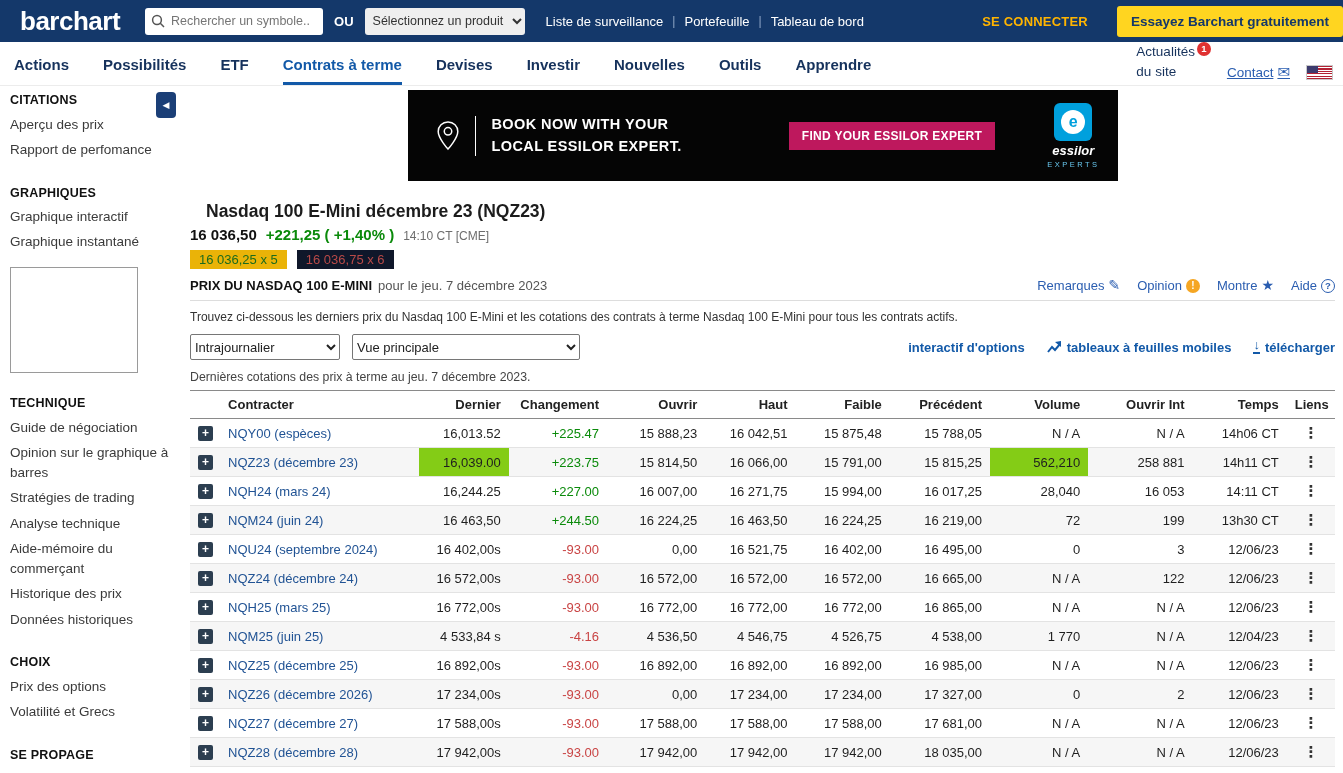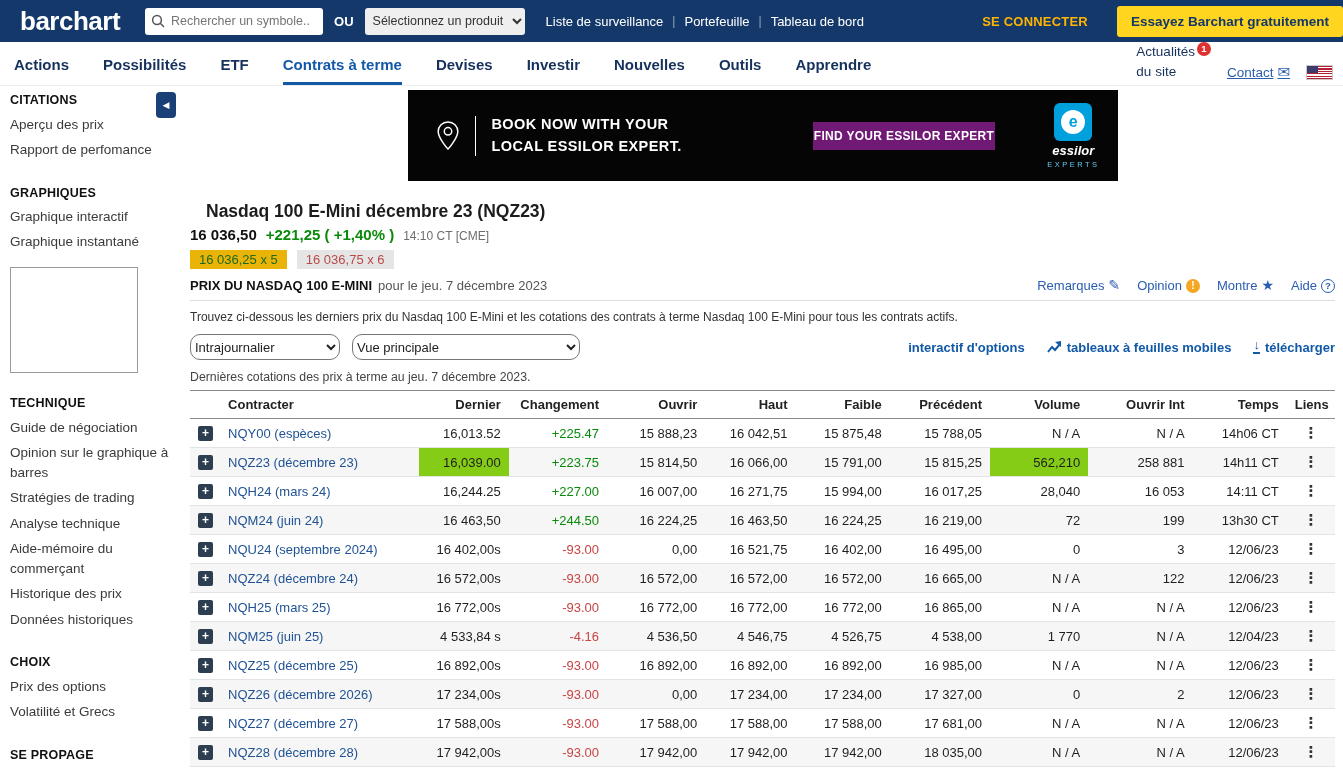--- a/index.html
+++ b/index.html
@@ -43,49 +43,49 @@
   .sb-title{font-weight:bold;font-size:12.5px;color:#111;margin-bottom:5px;letter-spacing:.2px}
   .sb-item{font-size:13.5px;color:#3a3a3a;padding:2.5px 0;line-height:1.5;width:160px;cursor:pointer}
   .thumb{width:128px;height:106px;border:1px solid #9a9a9a;background:#fff;margin:12px 0 4px}
 
   .main{flex:1;min-width:0;padding-right:8px}
 
   
   .ad{width:710px;height:91px;background:#050505;margin:4px auto 0;display:flex;align-items:center;padding-left:26px;cursor:pointer}
   .ad-divider{width:1px;height:40px;background:#fff;margin:0 16px 0 13px}
   .ad-text{color:#fff;font-weight:bold;font-size:14.5px;letter-spacing:.4px;line-height:1.45}
-  .ad-btn{margin-left:auto;background:#701a75;color:#fff;font-weight:bold;font-size:12px;padding:7px 1px;border:none;cursor:pointer;letter-spacing:.3px;font-family:inherit}
+  .ad-btn{margin-left:auto;background:#be185d;color:#fff;font-weight:bold;font-size:12px;padding:7px 13px;border:none;cursor:pointer;letter-spacing:.3px;font-family:inherit}
   .ad-logo{margin:0 18px 0 52px;display:flex;flex-direction:column;align-items:center;gap:2px}
   .logo-sq{width:38px;height:38px;border-radius:6px;background:#00a0dd;display:grid;place-items:center}
   .logo-e{width:24px;height:24px;border-radius:50%;background:#fff;color:#00a0dd;font-weight:bold;font-size:16px;display:grid;place-items:center}
   .brand{color:#fff;font-weight:bold;font-style:italic;font-size:13px}
   .brand-sub{color:#69c8ef;font-size:7.5px;letter-spacing:2.5px}
 
   
   .title{font-size:17.5px;font-weight:bold;color:#1c1c1c;margin:20px 16px 4px}
   .price-row{display:flex;align-items:baseline;gap:9px}
   .last{font-size:15px;font-weight:bold;color:#111}
   .chg{font-size:15px;font-weight:bold;color:#0a8a0a}
   .ptime{font-size:12px;color:#6d6d6d}
   .chips{display:flex;gap:10px;margin:7px 0 8px}
   .chip{font-size:13px;padding:2px 9px}
   .bid{background:#eab308;color:#1c6b1c}
-  .ask{background:#e5e5e5;color:#b94a48}
+  .ask{background:#0f172a;color:#b94a48}
   .section-head{display:flex;align-items:baseline;border-bottom:1px solid #ddd;padding-bottom:7px}
   .sh-title{font-size:13px;font-weight:bold;color:#111}
   .sh-date{font-size:13px;color:#555;margin-left:6px}
   .sh-links{margin-left:auto;display:flex;gap:17px;align-items:flex-end}
   .sh-link{color:#2a5db0;font-size:13px;display:flex;align-items:center;gap:4px}
   .i-pencil{font-size:14px}
   .i-alert{display:inline-grid;place-items:center;width:14px;height:14px;border-radius:50%;background:#f5a623;color:#fff;font-size:10px;font-weight:bold}
   .i-star{font-size:14px;color:#2a5db0}
   .i-help{display:inline-grid;place-items:center;width:14px;height:14px;border-radius:50%;border:1.5px solid #2a5db0;color:#2a5db0;font-size:9.5px;font-weight:bold}
   .desc{font-size:12px;color:#333;margin:9px 0 10px}
   .controls{display:flex;align-items:center;gap:12px}
-  .ctl-sel{height:26px;border:1px solid #767676;border-radius:10px;background:#fff;font-size:13px;font-family:inherit;color:#222}
+  .ctl-sel{height:26px;border:1px solid #767676;border-radius:2px;background:#fff;font-size:13px;font-family:inherit;color:#222}
   .sel1{width:150px}.sel2{width:228px}
   .ctl-links{margin-left:auto;display:flex;gap:22px;align-items:center}
   .ctl-link{color:#1259a8;font-weight:bold;font-size:13px;display:flex;align-items:center;gap:5px}
   .dl-icon{display:inline-block;line-height:.8;border-bottom:2px solid currentColor;font-size:13px;padding-bottom:1px}
   .caption{font-size:12.3px;color:#444;margin:10px 0 6px}
 
   
   table{width:100%;border-collapse:collapse;table-layout:fixed;font-size:13px}
   th{font-weight:bold;color:#222;border-top:1px solid #8a8a8a;border-bottom:1px solid #8a8a8a;padding:6px 8px;white-space:nowrap;cursor:pointer}
   td{padding:5px 8px;border-bottom:1px solid #e3e3e3;color:#1f1f1f;white-space:nowrap;overflow:hidden}

